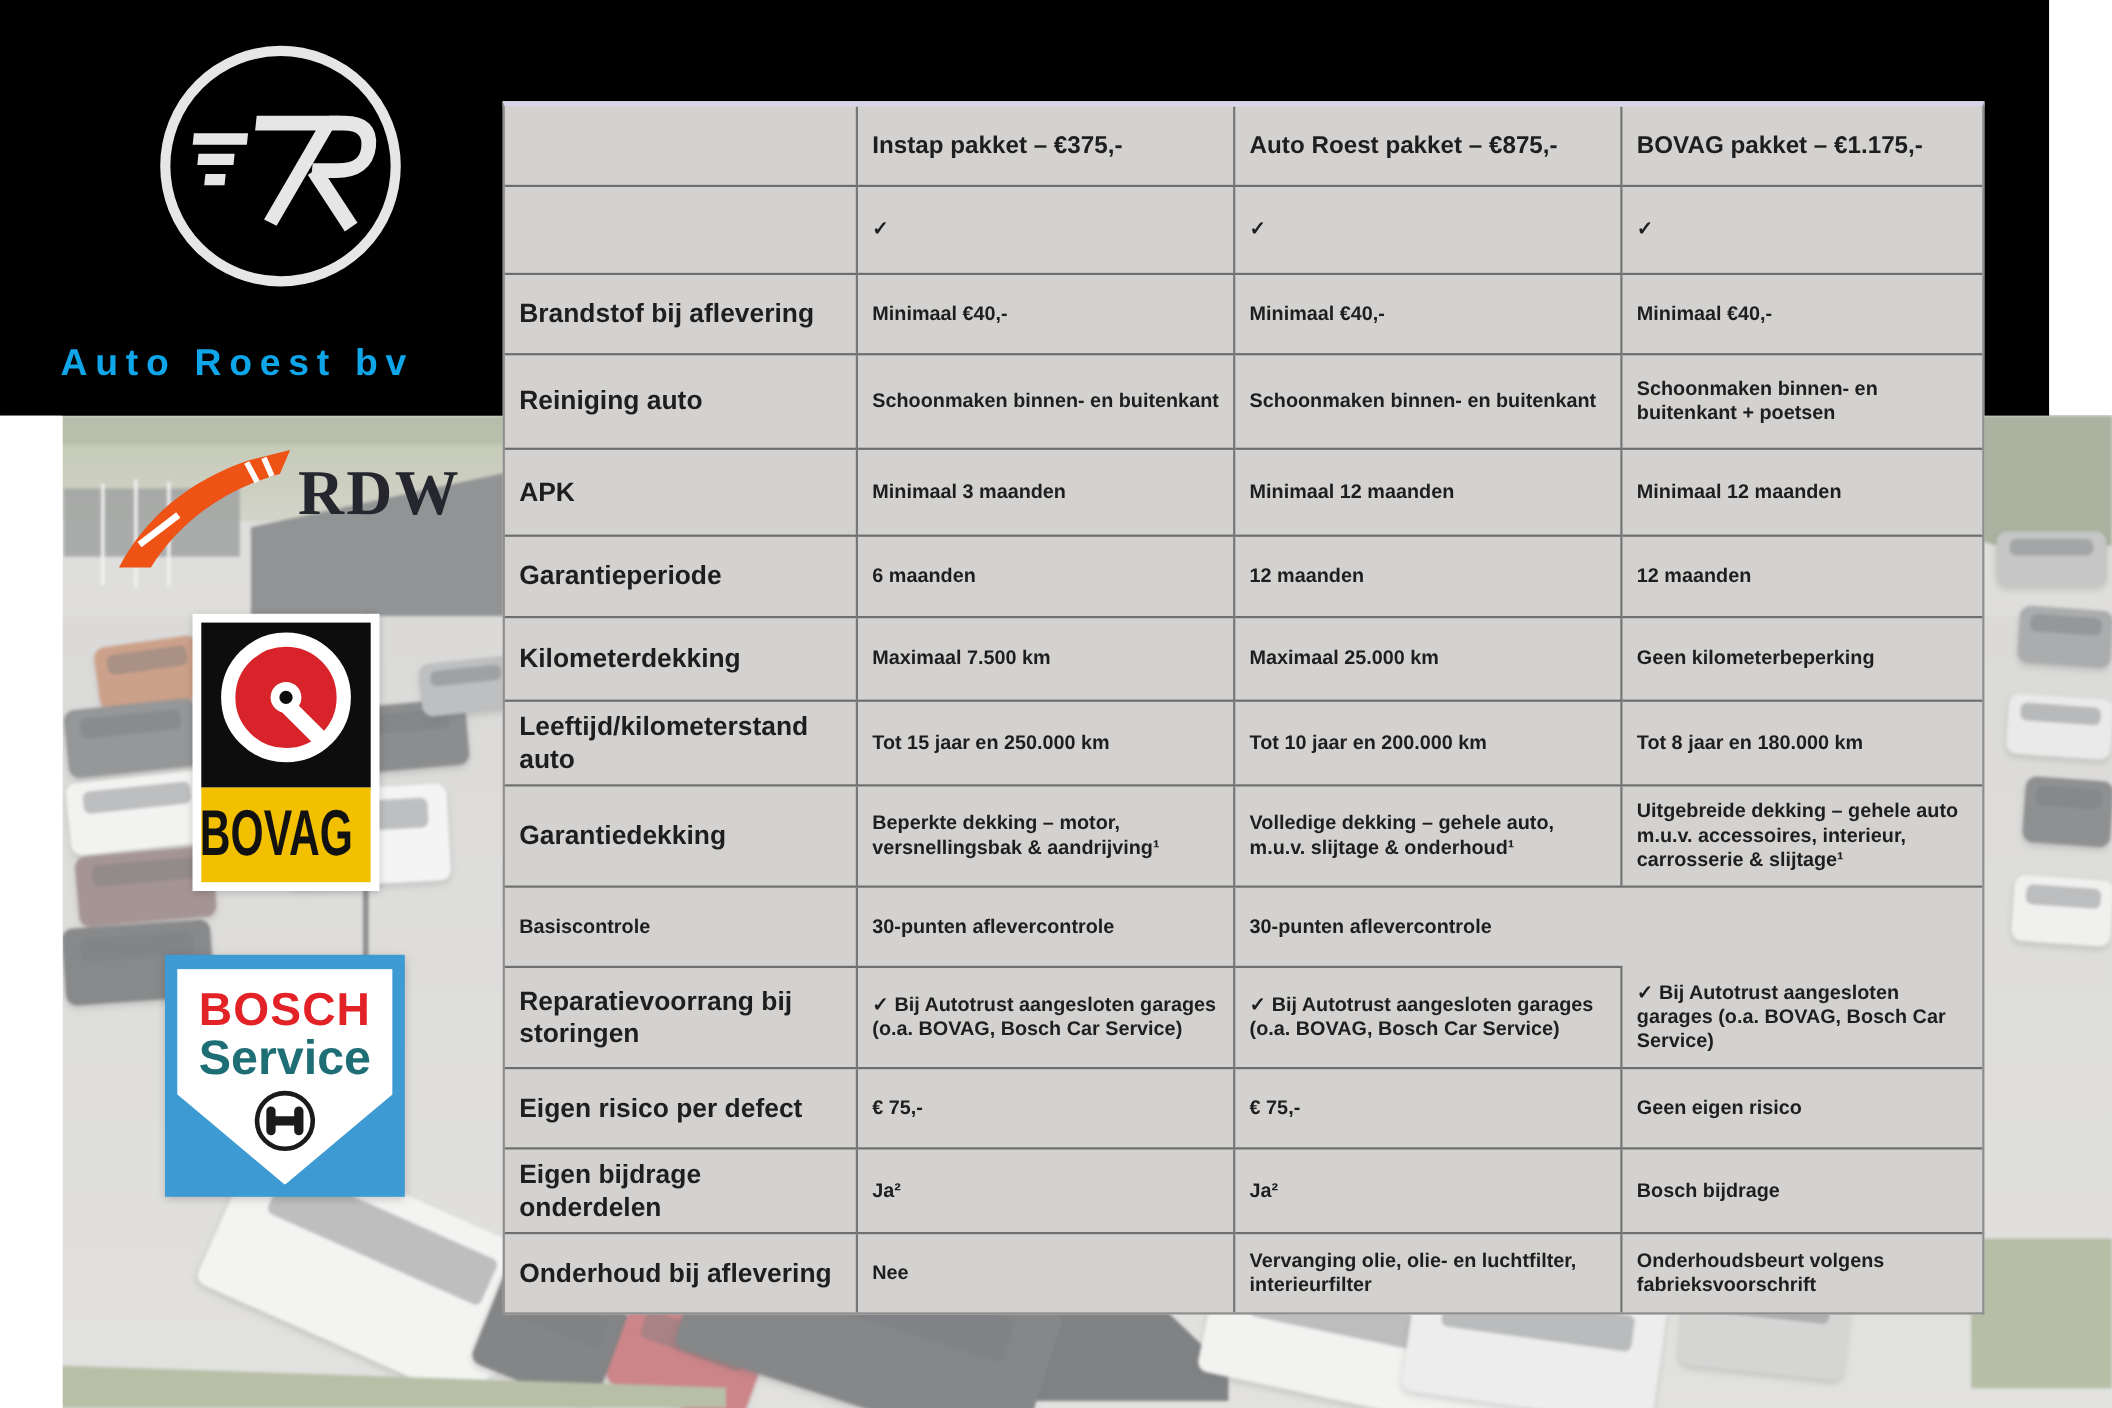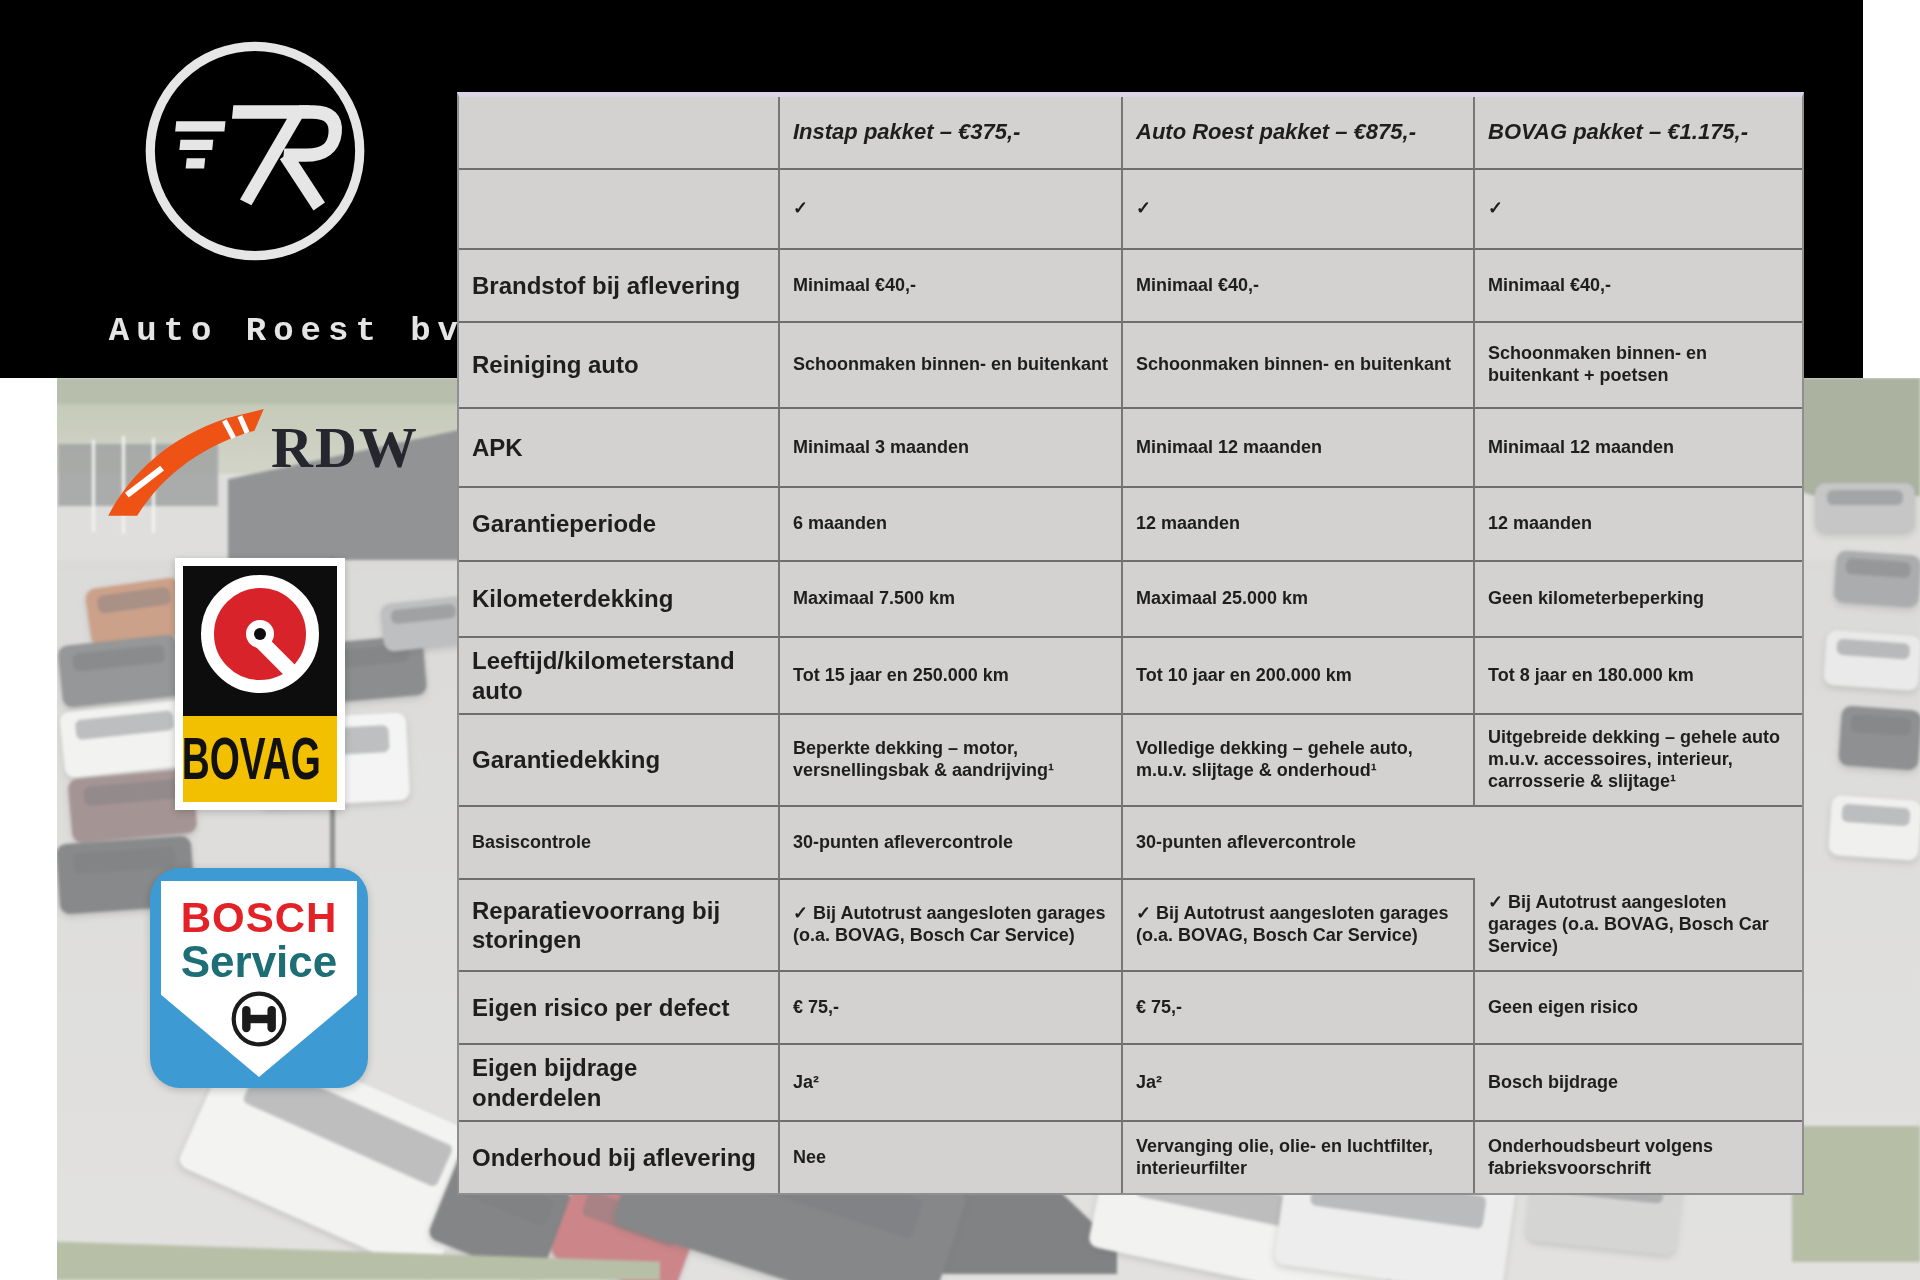--- a/index.html
+++ b/index.html
@@ -24,49 +24,49 @@
   .car{position:absolute;border-radius:10px;box-shadow:0 3px 6px rgba(0,0,0,.25);}
   .car i{position:absolute;left:12%;top:14%;width:76%;height:30%;background:rgba(30,34,40,.45);border-radius:6px;}
   .haze{position:absolute;inset:0;background:rgba(255,255,255,.42);}
   .left-strip{position:absolute;left:0;top:378px;width:57px;height:902px;background:#fff;}
 
   
   .banner{position:absolute;left:0;top:0;width:1863px;height:378px;background:#000;}
   .white-corner{position:absolute;left:1863px;top:0;width:57px;height:378px;background:#fff;}
   .logo-box{position:absolute;left:55px;top:10px;width:410px;height:368px;background:#000;}
   .monogram{position:absolute;left:85px;top:26px;width:230px;height:230px;}
-  .company{position:absolute;left:0;bottom:28px;width:100%;text-align:right;color:#e5e5e5;font-size:34px;font-weight:bold;letter-spacing:7px;font-family:Liberation Mono, monospace;}
+  .company{position:absolute;left:0;bottom:28px;width:100%;text-align:left;color:#0ea5e9;font-size:34px;font-weight:bold;letter-spacing:7px;}
 
   
   .rdw{position:absolute;left:95px;top:398px;width:330px;height:132px;}
   .rdw svg{position:absolute;left:8px;top:10px;}
   .rdw-text{position:absolute;left:176px;top:16px;font-family:"Liberation Serif",serif;font-weight:bold;font-size:58px;color:#26262e;letter-spacing:2px;}
 
   .bovag{position:absolute;left:175px;top:558px;width:170px;height:252px;background:#fff;padding:0;box-shadow:0 2px 8px rgba(0,0,0,.2);}
   .bovag-black{position:absolute;left:8px;top:8px;width:154px;height:150px;background:#0d0d0d;}
   .bovag-ring{position:absolute;left:18px;top:9px;width:118px;height:118px;border:13px solid #fff;border-radius:50%;background:#d8232a;box-sizing:border-box;}
   .bovag-handle{position:absolute;left:83px;top:56px;width:15px;height:64px;background:#fff;border-radius:8px;transform:rotate(-45deg);}
   .bovag-hub{position:absolute;left:63px;top:54px;width:28px;height:28px;background:#fff;border-radius:50%;}
   .bovag-hub::after{content:"";position:absolute;left:8px;top:8px;width:12px;height:12px;background:#0d0d0d;border-radius:50%;}
   .bovag-yellow{position:absolute;left:8px;top:158px;width:154px;height:86px;background:#f3c000;display:flex;align-items:center;justify-content:flex-start;}
   .bovag-text{font-size:38px;font-weight:bold;color:#111;transform:scale(1.02,1.55);letter-spacing:0px;}
 
-  .bosch{position:absolute;left:150px;top:868px;width:218px;height:220px;background:#3e9ad2;box-shadow:0 2px 8px rgba(0,0,0,.2);border-radius:30px;}
+  .bosch{position:absolute;left:150px;top:868px;width:218px;height:220px;background:#3e9ad2;box-shadow:0 2px 8px rgba(0,0,0,.2);}
   .bosch-shield{position:absolute;left:11px;top:13px;width:196px;height:196px;background:#fff;clip-path:polygon(0 0,100% 0,100% 58%,50% 100%,0 58%);display:flex;flex-direction:column;align-items:center;}
   .bosch-word{font-size:42px;font-weight:bold;color:#e32227;letter-spacing:1px;margin-top:16px;line-height:1;}
   .bosch-service{font-size:44px;font-weight:bold;color:#1d6e75;line-height:1.05;}
   .bosch-icon{margin-top:4px;}
 
   
   .pkg-table{position:absolute;left:457px;top:92px;width:1343px;background:#d3d2d0;border:2px solid #8f8f8f;border-top:5px solid #d9d4e6;color:#1e1e1e;}
   .t-row{display:grid;grid-template-columns:321px 343px 352px 327px;}
   .cell{border-right:2px solid #777;border-bottom:2px solid #6e6e6e;display:flex;align-items:center;box-sizing:border-box;padding:8px 10px 8px 13px;font-weight:bold;line-height:1.22;}
   .cell:last-child{border-right:none;}
   .t-head{height:73px;}
-  .head{font-size:22px;font-style:italic;}
+  .head{font-size:22px;}
   .lab{font-size:24px;}
   .val{font-size:18px;}
   #tbody .t-row:nth-child(1){height:80px}
   #tbody .t-row:nth-child(2){height:73px}
   #tbody .t-row:nth-child(3){height:86px}
   #tbody .t-row:nth-child(4){height:79px}
   #tbody .t-row:nth-child(5){height:74px}
   #tbody .t-row:nth-child(6){height:76px}
   #tbody .t-row:nth-child(7){height:77px}
   #tbody .t-row:nth-child(8){height:92px}

